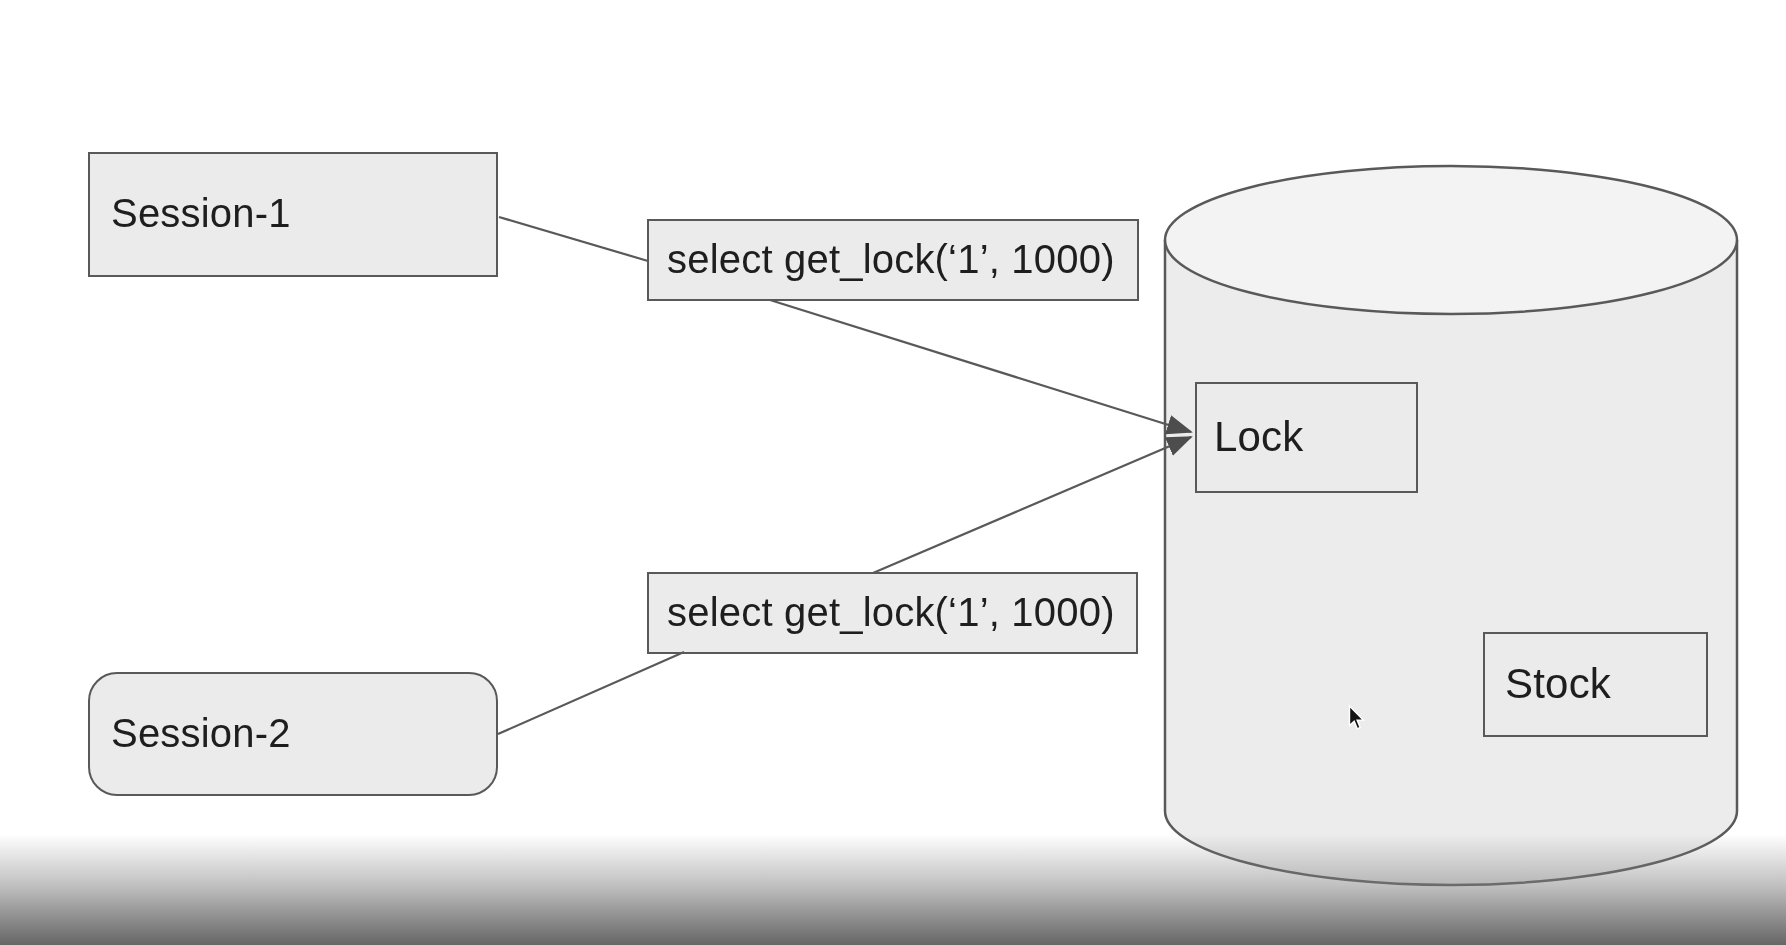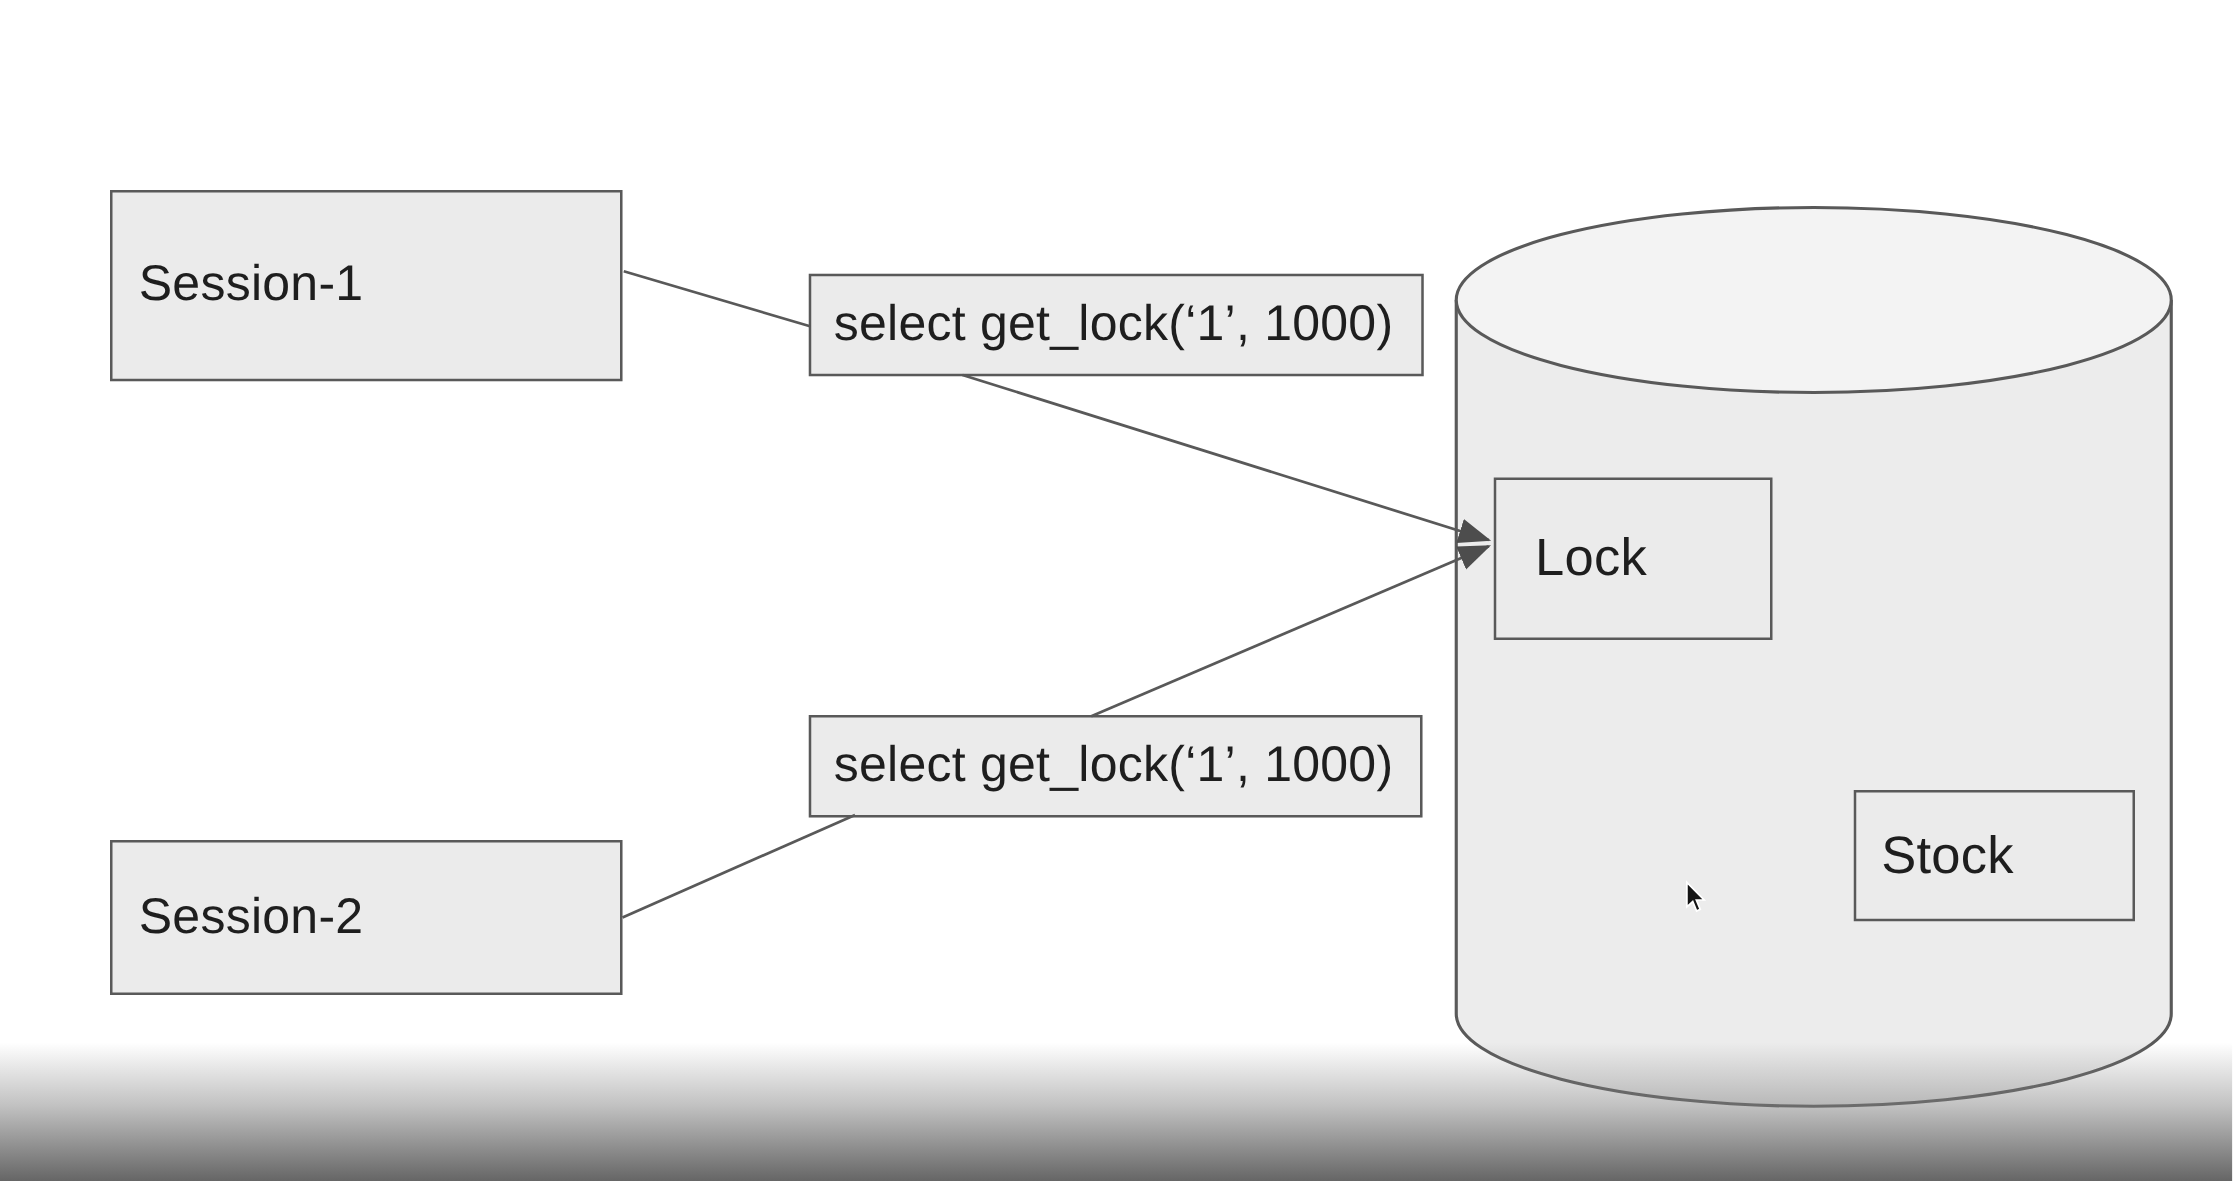--- a/index.html
+++ b/index.html
@@ -23,25 +23,25 @@
     box-sizing: border-box;
     background: #ebebeb;
     border: 2px solid #595959;
     display: flex;
     align-items: center;
     font-size: 40px;
     letter-spacing: 0.2px;
     white-space: nowrap;
   }
   .node .label { transform: translateY(-1px); }
-  #session1 { left: 88px;  top: 152px; width: 410px; height: 153px; padding-left: 21px; }
-  #session2 { left: 88px;  top: 672px; width: 410px; height: 124px; padding-left: 21px; }
+  #session1 { left: 88px;  top: 152px; width: 410px; height: 125px; padding-left: 21px; }
+  #session2 { left: 88px;  top: 672px; width: 410px; height: 124px; padding-left: 21px; border-radius: 29px; }
   #query1   { left: 647px; top: 219px; width: 492px; height: 82px;  padding-left: 18px; }
   #query2   { left: 647px; top: 572px; width: 491px; height: 82px;  padding-left: 18px; }
-  #lockbox  { left: 1195px; top: 382px; width: 223px; height: 130px; padding-left: 31px; font-size: 42px; }
+  #lockbox  { left: 1195px; top: 382px; width: 223px; height: 111px; padding-left: 17px; font-size: 42px; }
   #stockbox { left: 1471px; top: 632px; width: 225px; height: 105px; padding-left: 20px; font-size: 42px; margin-left: 12px; }
   .footer-gradient {
     position: absolute;
     left: 0; top: 834px;
     width: 1786px; height: 111px;
     background: linear-gradient(to bottom,
       rgba(128,128,128,0) 0%,
       rgba(128,128,128,0.48) 45%,
       rgba(80,80,80,0.88) 100%);
     pointer-events: none;

